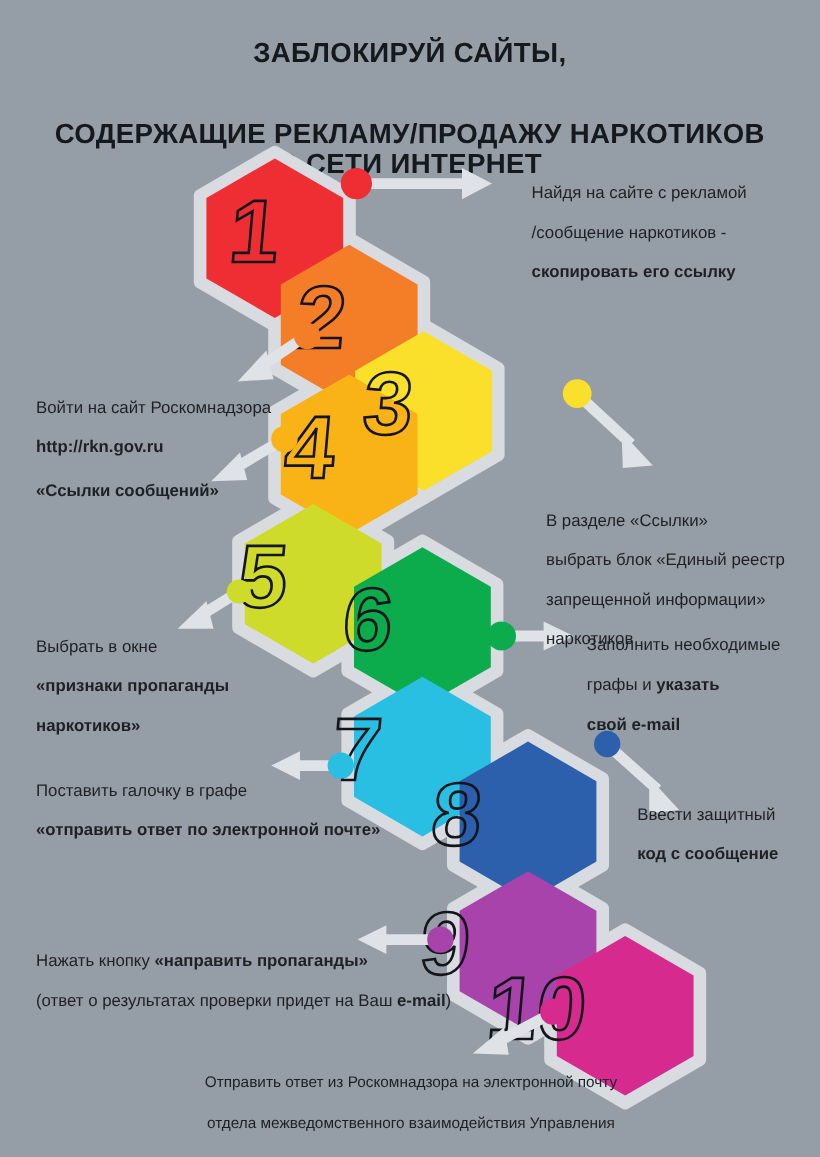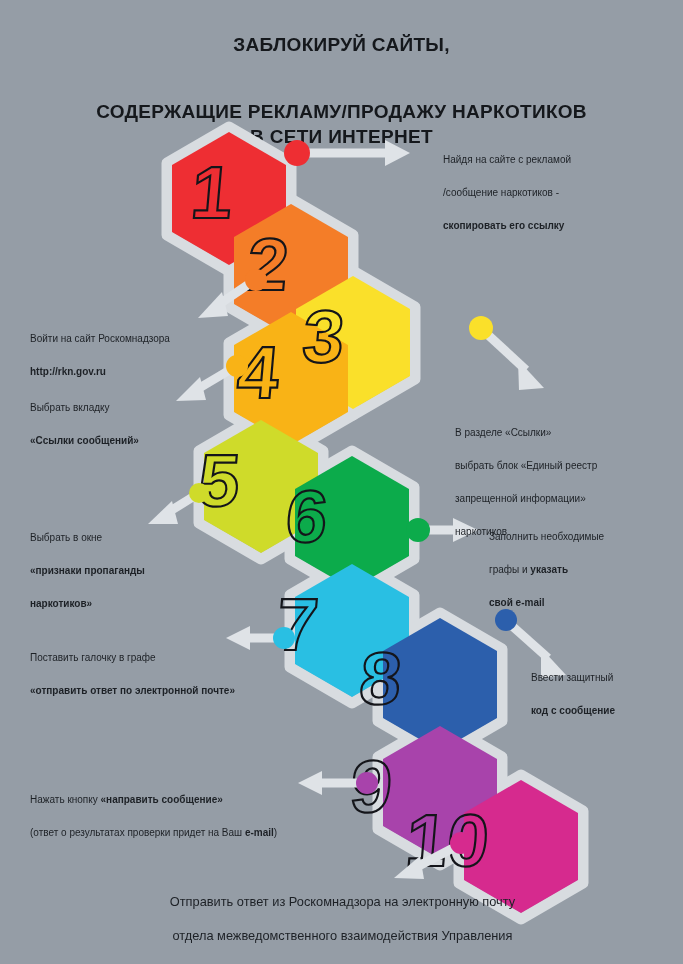--- a/index.html
+++ b/index.html
@@ -17,21 +17,21 @@
     overflow:hidden;
   }
 
   
   .title{
     position:absolute;
     left:0; top:32px;
     width:683px;
     text-align:center;
     font-weight:bold;
-    font-size:19px;
+    font-size:23px;
     line-height:25px;
     letter-spacing:.3px;
     color:#15181c;
   }
   .title .l1{display:block;}
   .title .l2{display:block;margin-top:42px;}
   .title .l3{display:block;}
 
   
   .hex-layer{position:absolute;left:0;top:0;width:683px;height:964px;}
@@ -44,21 +44,21 @@
     stroke:#14151a;
     stroke-width:2.2;
     paint-order:stroke;
     text-anchor:middle;
   }
 
   
   .tblock{
     position:absolute;
     color:#1d2126;
-    font-size:10px;
+    font-size:14px;
     line-height:16.5px;
     white-space:pre-line;
   }
   .tblock b{font-weight:bold;}
   .tblock .ln{display:block;}
   .tc{text-align:center;}
 </style>
 </head>
 <body style="background: rgb(149, 157, 166);">
 
@@ -187,21 +187,20 @@
     <span class="ln">/сообщение наркотиков -</span>
     <span class="ln"><b>скопировать его ссылку</b></span>
   </div>
 
   <div class="tblock" style="left:30px; top:314px; width:240px;">
     <span class="ln">Войти на сайт Роскомнадзора</span>
     <span class="ln"><b>http://rkn.gov.ru</b></span>
   </div>
 
   <div class="tblock" style="left:30px; top:383px; width:240px;">
-    <span class="ln">Выбрать вкладку</span>
     <span class="ln"><b>«Ссылки сообщений»</b></span>
   </div>
 
   <div class="tblock" style="left:455px; top:408px; width:230px;">
     <span class="ln">В разделе «Ссылки»</span>
     <span class="ln">выбрать блок «Единый реестр</span>
     <span class="ln">запрещенной информации»</span>
     <span class="ln">наркотиков</span>
   </div>
 
@@ -221,24 +220,24 @@
     <span class="ln">Поставить галочку в графе</span>
     <span class="ln"><b>«отправить ответ по электронной почте»</b></span>
   </div>
 
   <div class="tblock" style="left:531px; top:653px; width:160px;">
     <span class="ln">Ввести защитный</span>
     <span class="ln"><b>код с сообщение</b></span>
   </div>
 
   <div class="tblock" style="left:30px; top:775px; width:350px;">
-    <span class="ln"><span>Нажать кнопку </span><b>«направить сообщение»</b></span>
+    <span class="ln"><span>Нажать кнопку </span><b>«направить пропаганды»</b></span>
     <span class="ln"><span>(ответ о результатах проверки придет на Ваш </span><b>e-mail</b><span>)</span></span>
   </div>
 
   <div class="tblock tc" style="left:60px; top:876px; width:565px; font-size:12.8px; line-height:17px;">
-    <span class="ln">Отправить ответ из Роскомнадзора на электронную почту</span>
+    <span class="ln">Отправить ответ из Роскомнадзора на электронной почту</span>
     <span class="ln">отдела межведомственного взаимодействия Управления</span>
     <span class="ln">по контролю за оборотом наркотиков ГУ МВД России по г. Москве -</span>
     
   </div>
 
 </div>
 
 </body></html>

